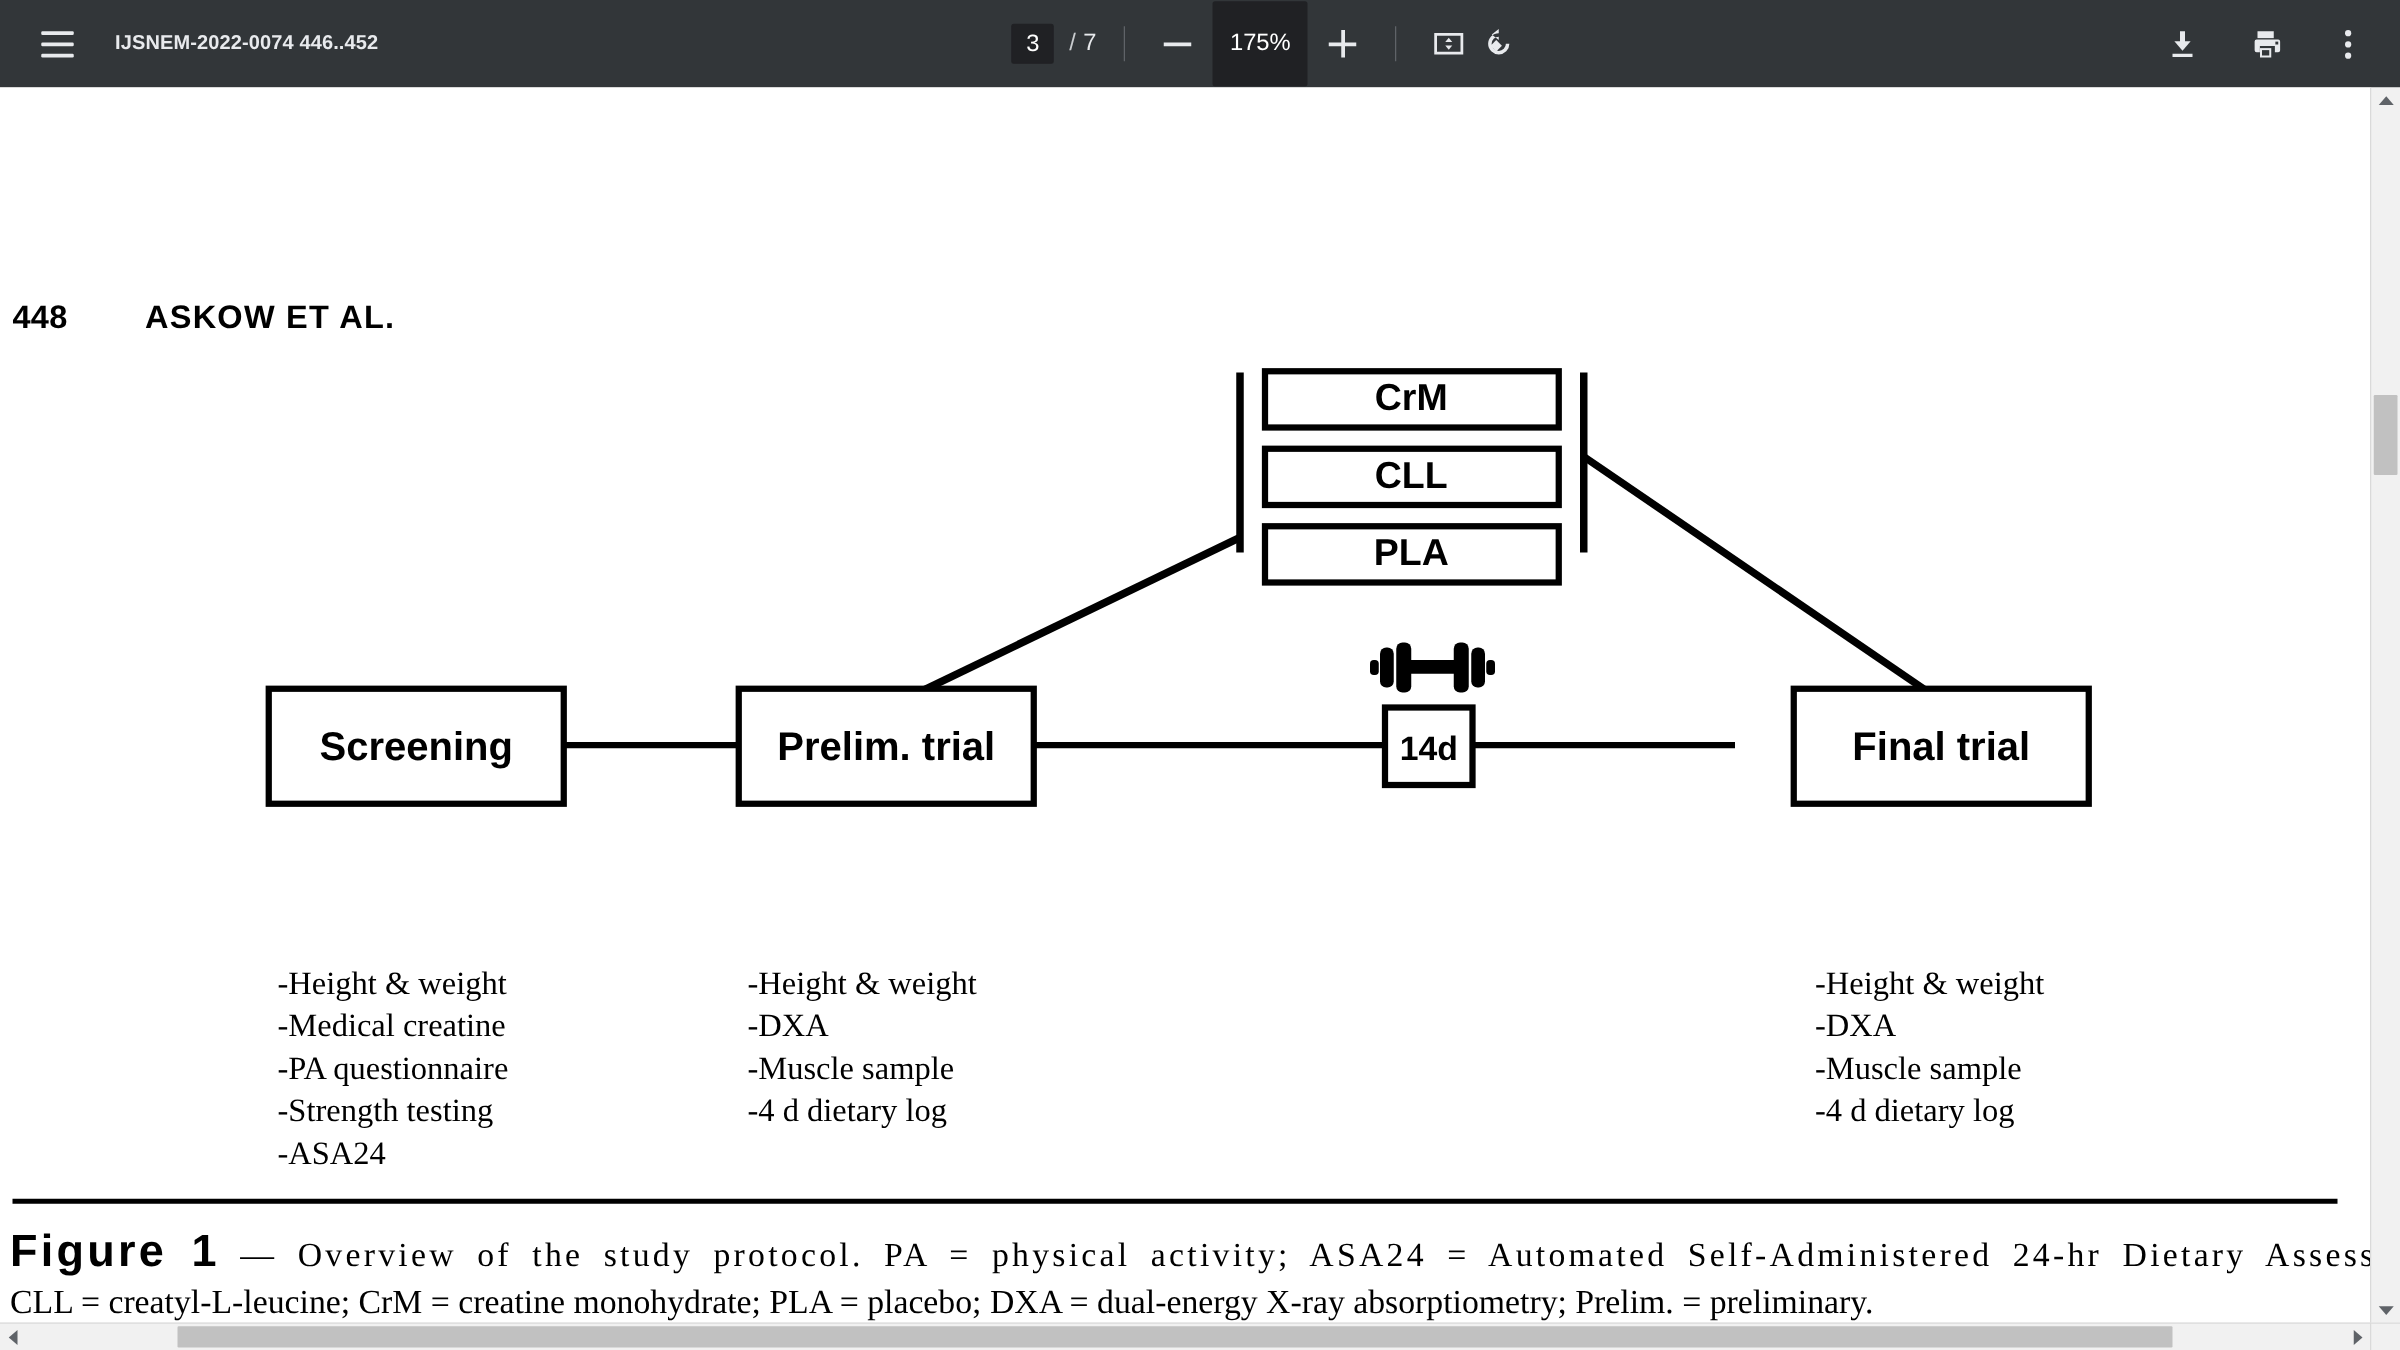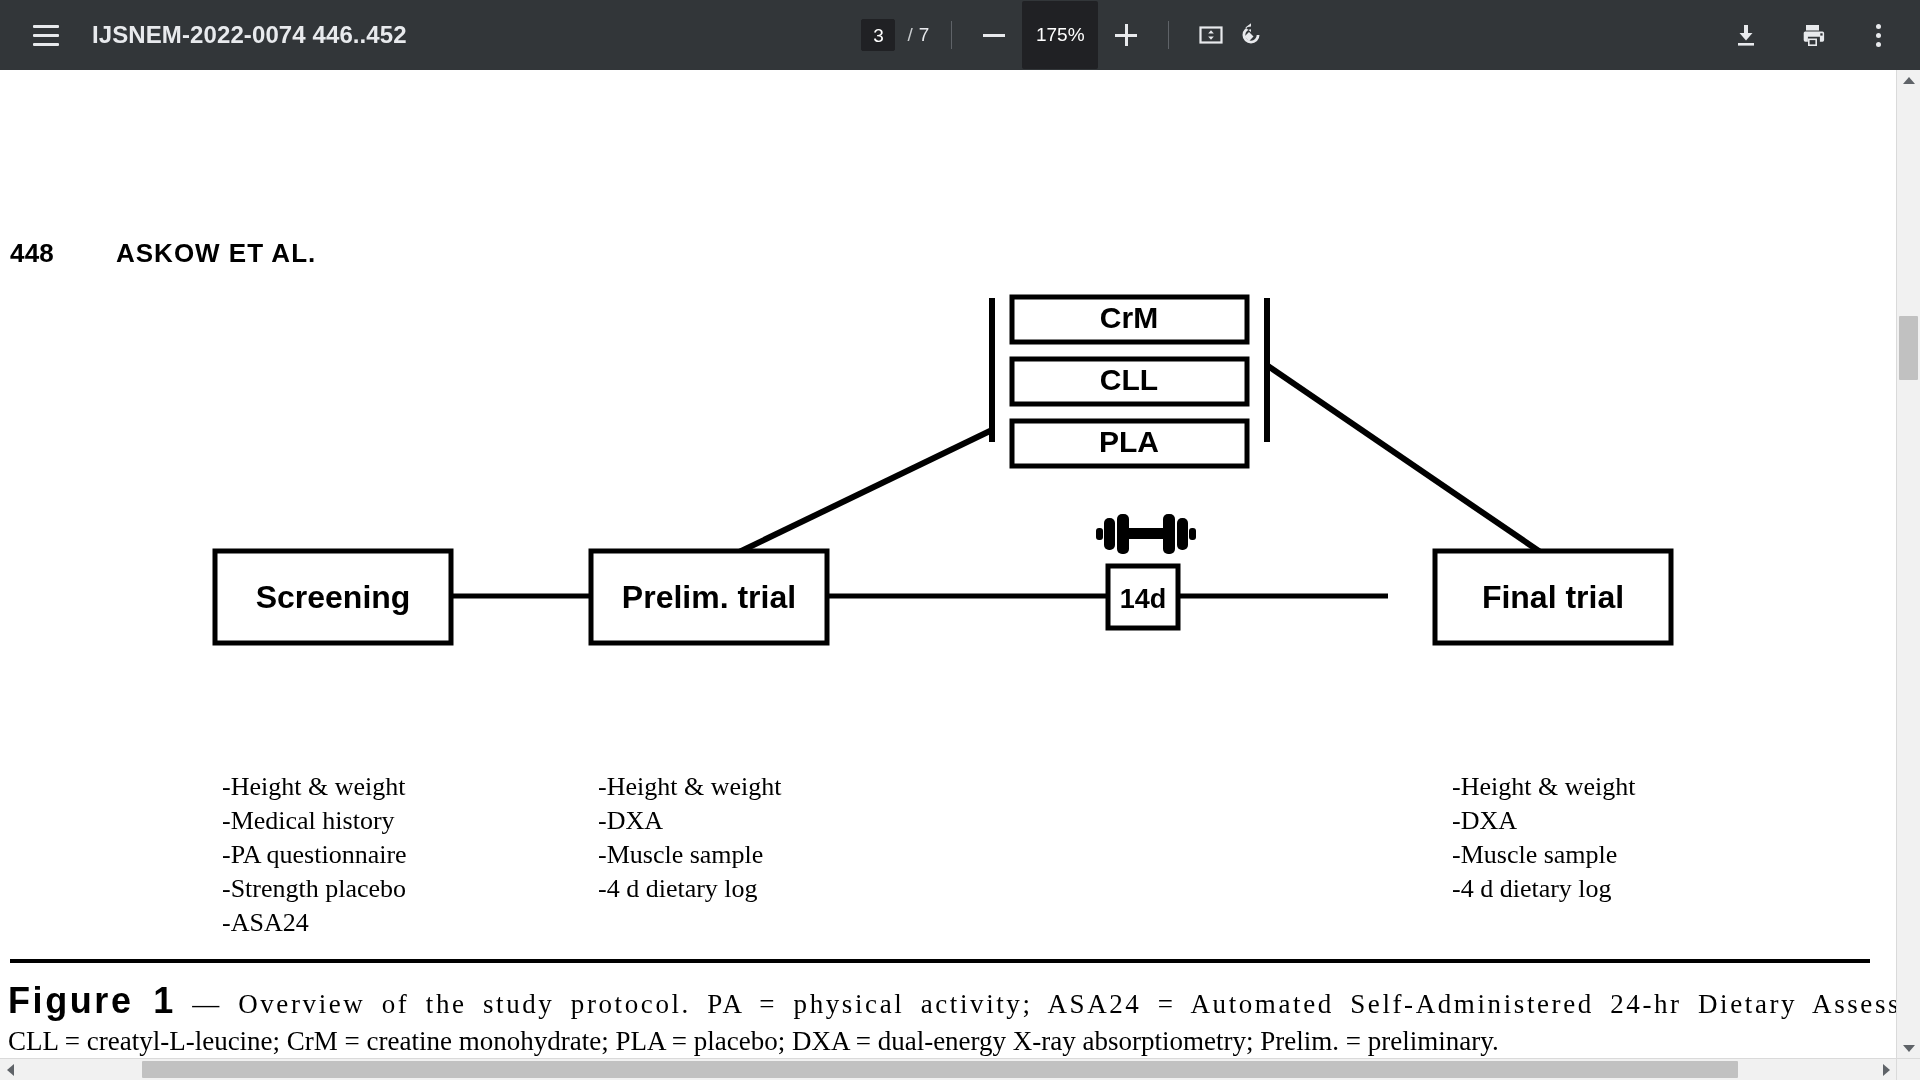--- a/index.html
+++ b/index.html
@@ -57,21 +57,21 @@
     cursor: pointer;
   }
   .menu-btn span {
     display: block;
     width: 26px; height: 3px;
     background: #e8eaed;
     border-radius: 1px;
   }
   .doc-title {
     color: #e8eaed;
-    font-size: 24px;
+    font-size: 16px;
     font-weight: bold;
     letter-spacing: 0.1px;
     margin-left: 24px;
     white-space: nowrap;
   }
   .page-box {
     background: #202124;
     color: #ffffff;
     width: 34px;
     height: 32px;
@@ -444,23 +444,23 @@
           <text class="fig-text" x="1143" y="338" font-size="27" text-anchor="middle">14d</text>
 
           <rect x="1435" y="281" width="236" height="92" fill="#fff" stroke="#000" stroke-width="5"></rect>
           <text class="fig-text" x="1553" y="338" font-size="32" text-anchor="middle">Final trial</text>
         </svg>
       </div>
 
       <div class="lists">
         <div class="list-col" id="col-screening">
           <div>-Height &amp; weight</div>
-          <div>-Medical history</div>
+          <div>-Medical creatine</div>
           <div>-PA questionnaire</div>
-          <div>-Strength placebo</div>
+          <div>-Strength testing</div>
           <div>-ASA24</div>
         </div>
         <div class="list-col" id="col-prelim">
           <div>-Height &amp; weight</div>
           <div>-DXA</div>
           <div>-Muscle sample</div>
           <div>-4 d dietary log</div>
         </div>
         <div class="list-col" id="col-final">
           <div>-Height &amp; weight</div>

